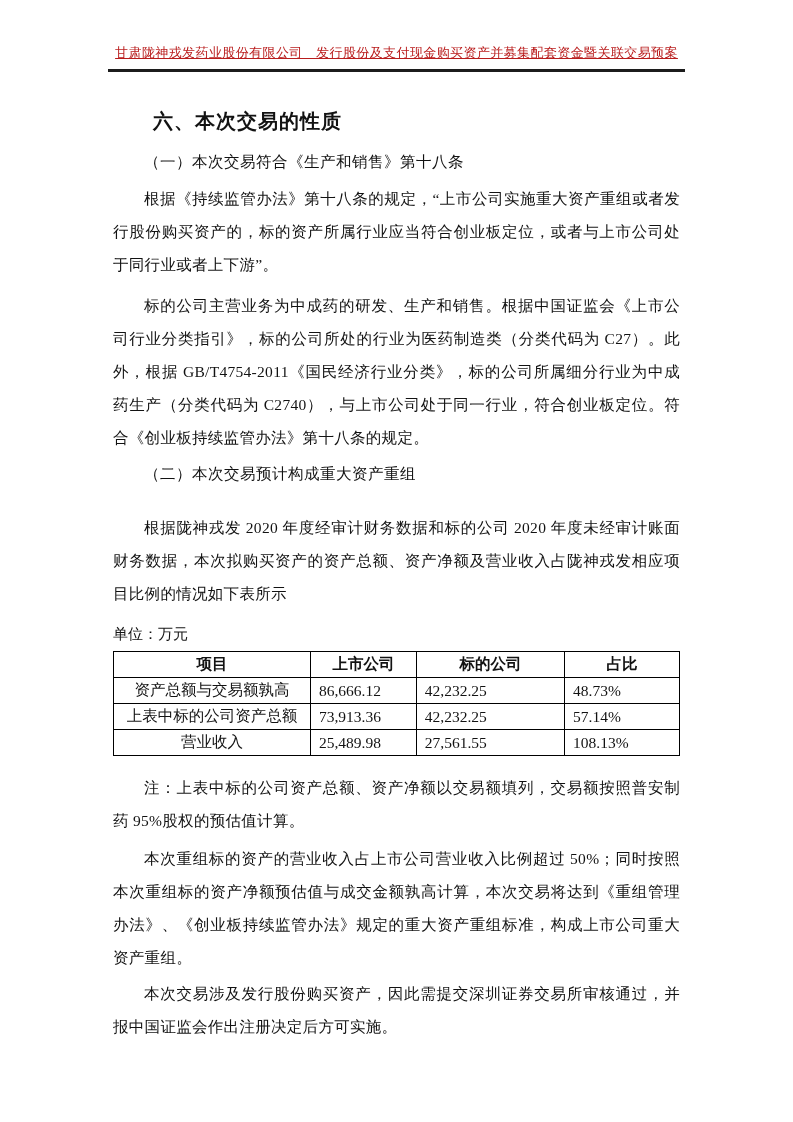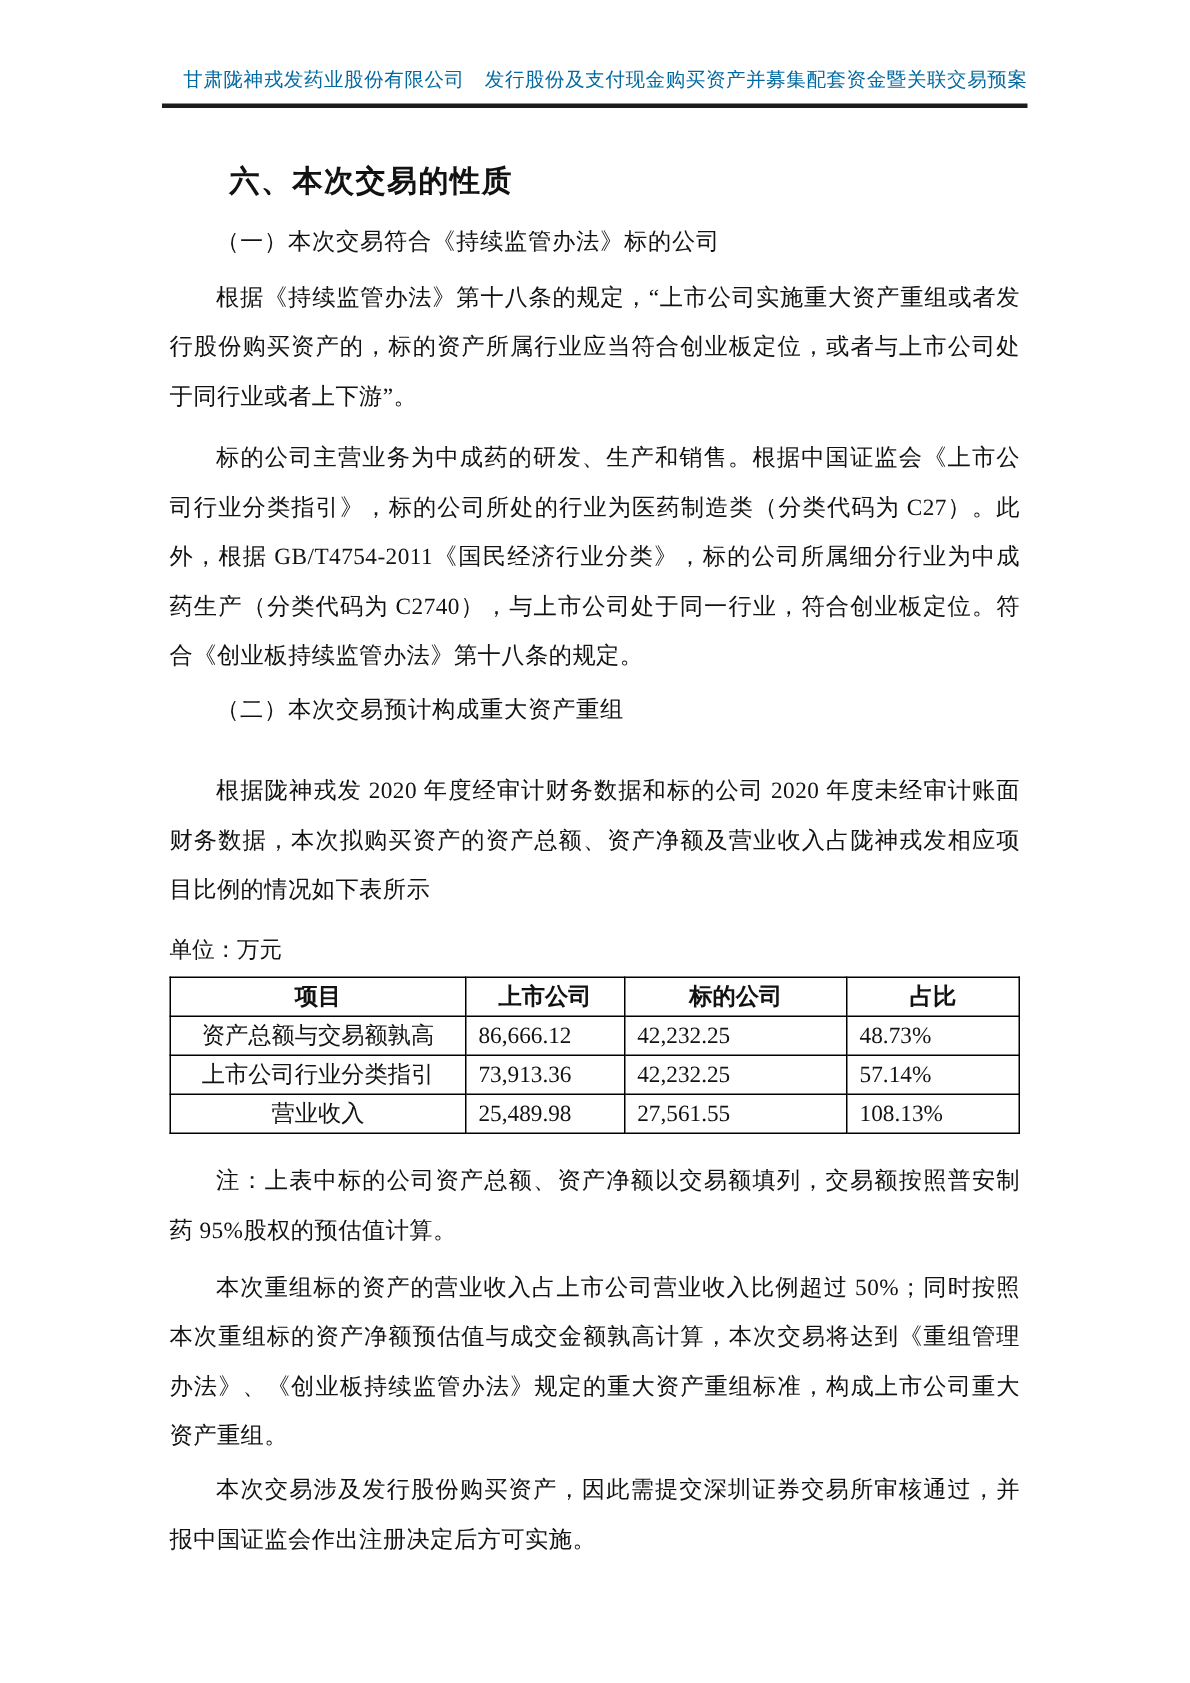--- a/index.html
+++ b/index.html
@@ -10,25 +10,26 @@
     color: #121212;
   }
   .page {
     position: relative;
     width: 793px; height: 1122px;
     background: #ffffff;
     overflow: hidden;
   }
   .header { padding: 44px 108px 0 108px; }
   .header-text {
-    text-align: right;
+    text-align: center;
     font-size: 13px;
     letter-spacing: 0.4px;
-    color: #0369a1;
+    color: #b91c1c;
     white-space: nowrap;
+    text-decoration: underline;
   }
   .header-rule {
     margin-top: 7px;
     height: 2px;
     border-top: 1px solid #1c1c1c;
     border-bottom: 2.5px solid #1c1c1c;
   }
   .content { padding: 0 113px; }
   .section-title {
     margin-top: 34px;
@@ -94,21 +95,21 @@
 
   <div class="header">
     <div class="header-text">甘肃陇神戎发药业股份有限公司　发行股份及支付现金购买资产并募集配套资金暨关联交易预案</div>
     <div class="header-rule"></div>
   </div>
 
   <div class="content">
 
     <div class="section-title">六、本次交易的性质</div>
 
-    <div class="sub-title s1">（一）本次交易符合《持续监管办法》标的公司</div>
+    <div class="sub-title s1">（一）本次交易符合《生产和销售》第十八条</div>
 
     <p class="body-p p1">根据《持续监管办法》第十八条的规定，“上市公司实施重大资产重组或者发行股份购买资产的，标的资产所属行业应当符合创业板定位，或者与上市公司处于同行业或者上下游”。</p>
 
     <p class="body-p p2">标的公司主营业务为中成药的研发、生产和销售。根据中国证监会《上市公司行业分类指引》，标的公司所处的行业为医药制造类（分类代码为 C27）。此外，根据 GB/T4754-2011《国民经济行业分类》，标的公司所属细分行业为中成药生产（分类代码为 C2740），与上市公司处于同一行业，符合创业板定位。符合《创业板持续监管办法》第十八条的规定。</p>
 
     <div class="sub-title s2">（二）本次交易预计构成重大资产重组</div>
 
     <p class="body-p p3">根据陇神戎发 2020 年度经审计财务数据和标的公司 2020 年度未经审计账面财务数据，本次拟购买资产的资产总额、资产净额及营业收入占陇神戎发相应项目比例的情况如下表所示</p>
 
     <div class="unit-label">单位：万元</div>
@@ -129,21 +130,21 @@
         </tr>
       </thead>
       <tbody>
         <tr>
           <td class="row-label">资产总额与交易额孰高</td>
           <td class="num">86,666.12</td>
           <td class="num">42,232.25</td>
           <td class="num">48.73%</td>
         </tr>
         <tr>
-          <td class="row-label">上市公司行业分类指引</td>
+          <td class="row-label">上表中标的公司资产总额</td>
           <td class="num">73,913.36</td>
           <td class="num">42,232.25</td>
           <td class="num">57.14%</td>
         </tr>
         <tr>
           <td class="row-label">营业收入</td>
           <td class="num">25,489.98</td>
           <td class="num">27,561.55</td>
           <td class="num">108.13%</td>
         </tr>

